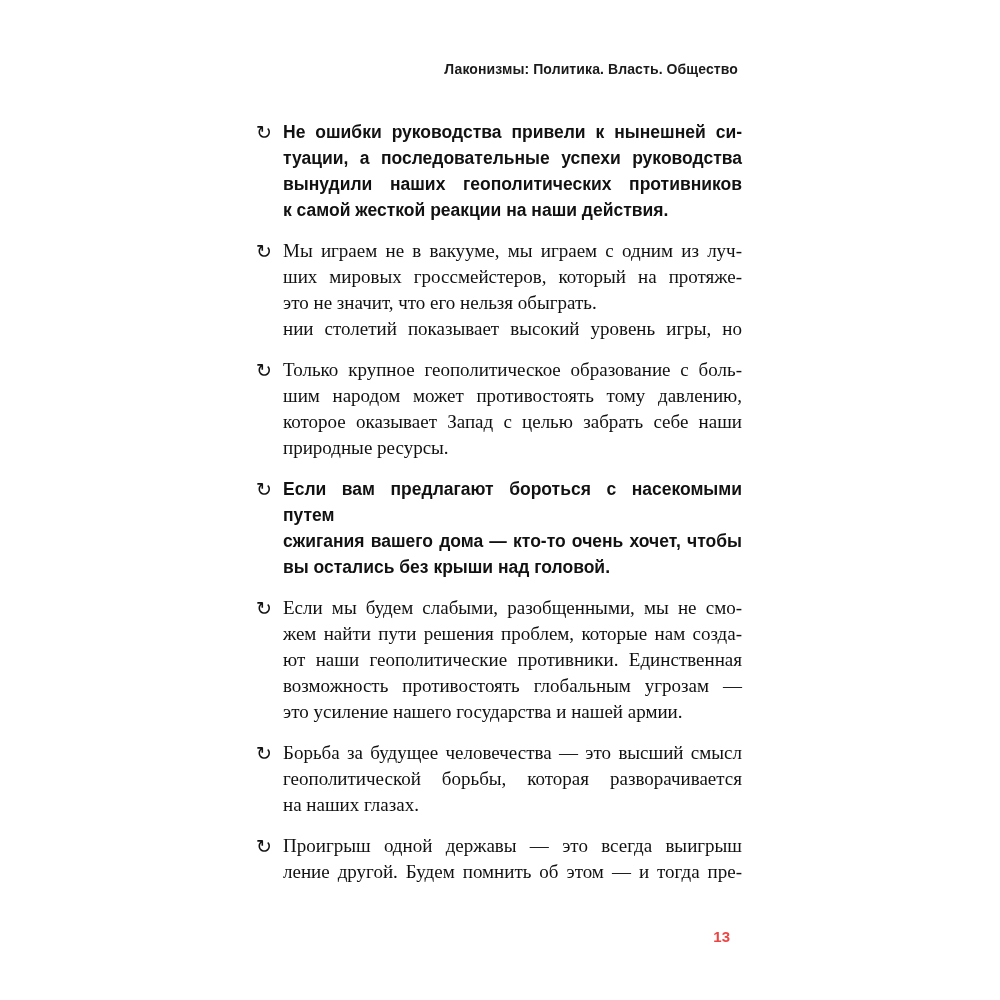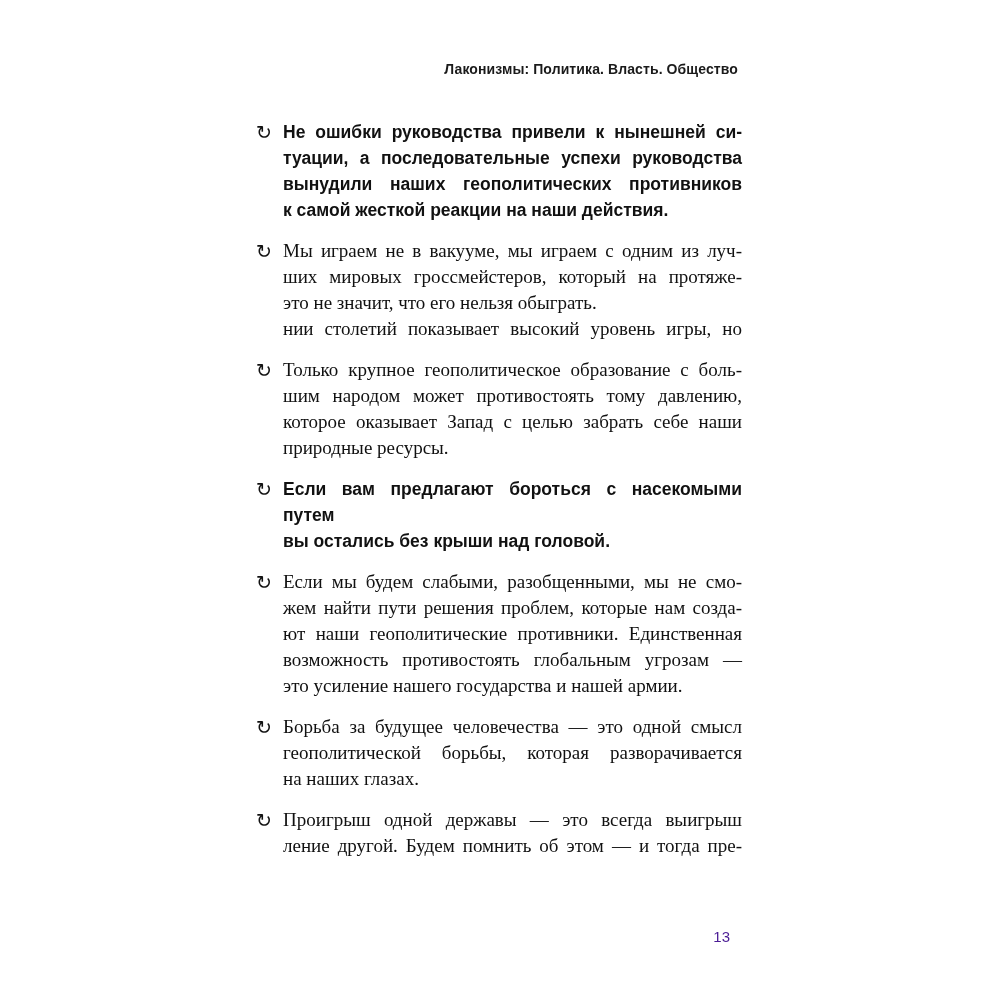--- a/index.html
+++ b/index.html
@@ -62,23 +62,23 @@
   .para.bold .line {
     font-family: "Liberation Sans", sans-serif;
     font-weight: bold;
     font-size: 17.5px;
   }
   .page-number {
     position: absolute;
     top: 928px;
     right: 270px;
     font-family: "Liberation Sans", sans-serif;
-    font-weight: normal;
+    font-weight: bold;
     font-size: 15px;
-    color: #4c1d95;
+    color: #ef4444;
   }
 </style>
 </head>
 <body>
 
 <div class="page">
   <div class="running-header">Лаконизмы: Политика. Власть. Общество</div>
 
   <div class="content" id="paragraphs">
       <div class="para bold">
@@ -105,37 +105,38 @@
           <div class="line">Только крупное геополитическое образование с боль-</div>
           <div class="line">шим народом может противостоять тому давлению,</div>
           <div class="line">которое оказывает Запад с целью забрать себе наши</div>
           <div class="line last">природные ресурсы.</div>
         </div>
       </div>
       <div class="para bold">
         <span class="bullet">↻</span>
         <div class="para-lines">
           <div class="line">Если вам предлагают бороться с насекомыми путем</div>
+          <div class="line">сжигания вашего дома — кто-то очень хочет, чтобы</div>
           <div class="line last">вы остались без крыши над головой.</div>
         </div>
       </div>
       <div class="para">
         <span class="bullet">↻</span>
         <div class="para-lines">
           <div class="line">Если мы будем слабыми, разобщенными, мы не смо-</div>
           <div class="line">жем найти пути решения проблем, которые нам созда-</div>
           <div class="line">ют наши геополитические противники. Единственная</div>
           <div class="line">возможность противостоять глобальным угрозам —</div>
           <div class="line last">это усиление нашего государства и нашей армии.</div>
         </div>
       </div>
       <div class="para">
         <span class="bullet">↻</span>
         <div class="para-lines">
-          <div class="line">Борьба за будущее человечества — это одной смысл</div>
+          <div class="line">Борьба за будущее человечества — это высший смысл</div>
           <div class="line">геополитической борьбы, которая разворачивается</div>
           <div class="line last">на наших глазах.</div>
         </div>
       </div>
       <div class="para">
         <span class="bullet">↻</span>
         <div class="para-lines">
           <div class="line">Проигрыш одной державы — это всегда выигрыш</div>
           <div class="line">ление другой. Будем помнить об этом — и тогда пре-</div>
         </div>

